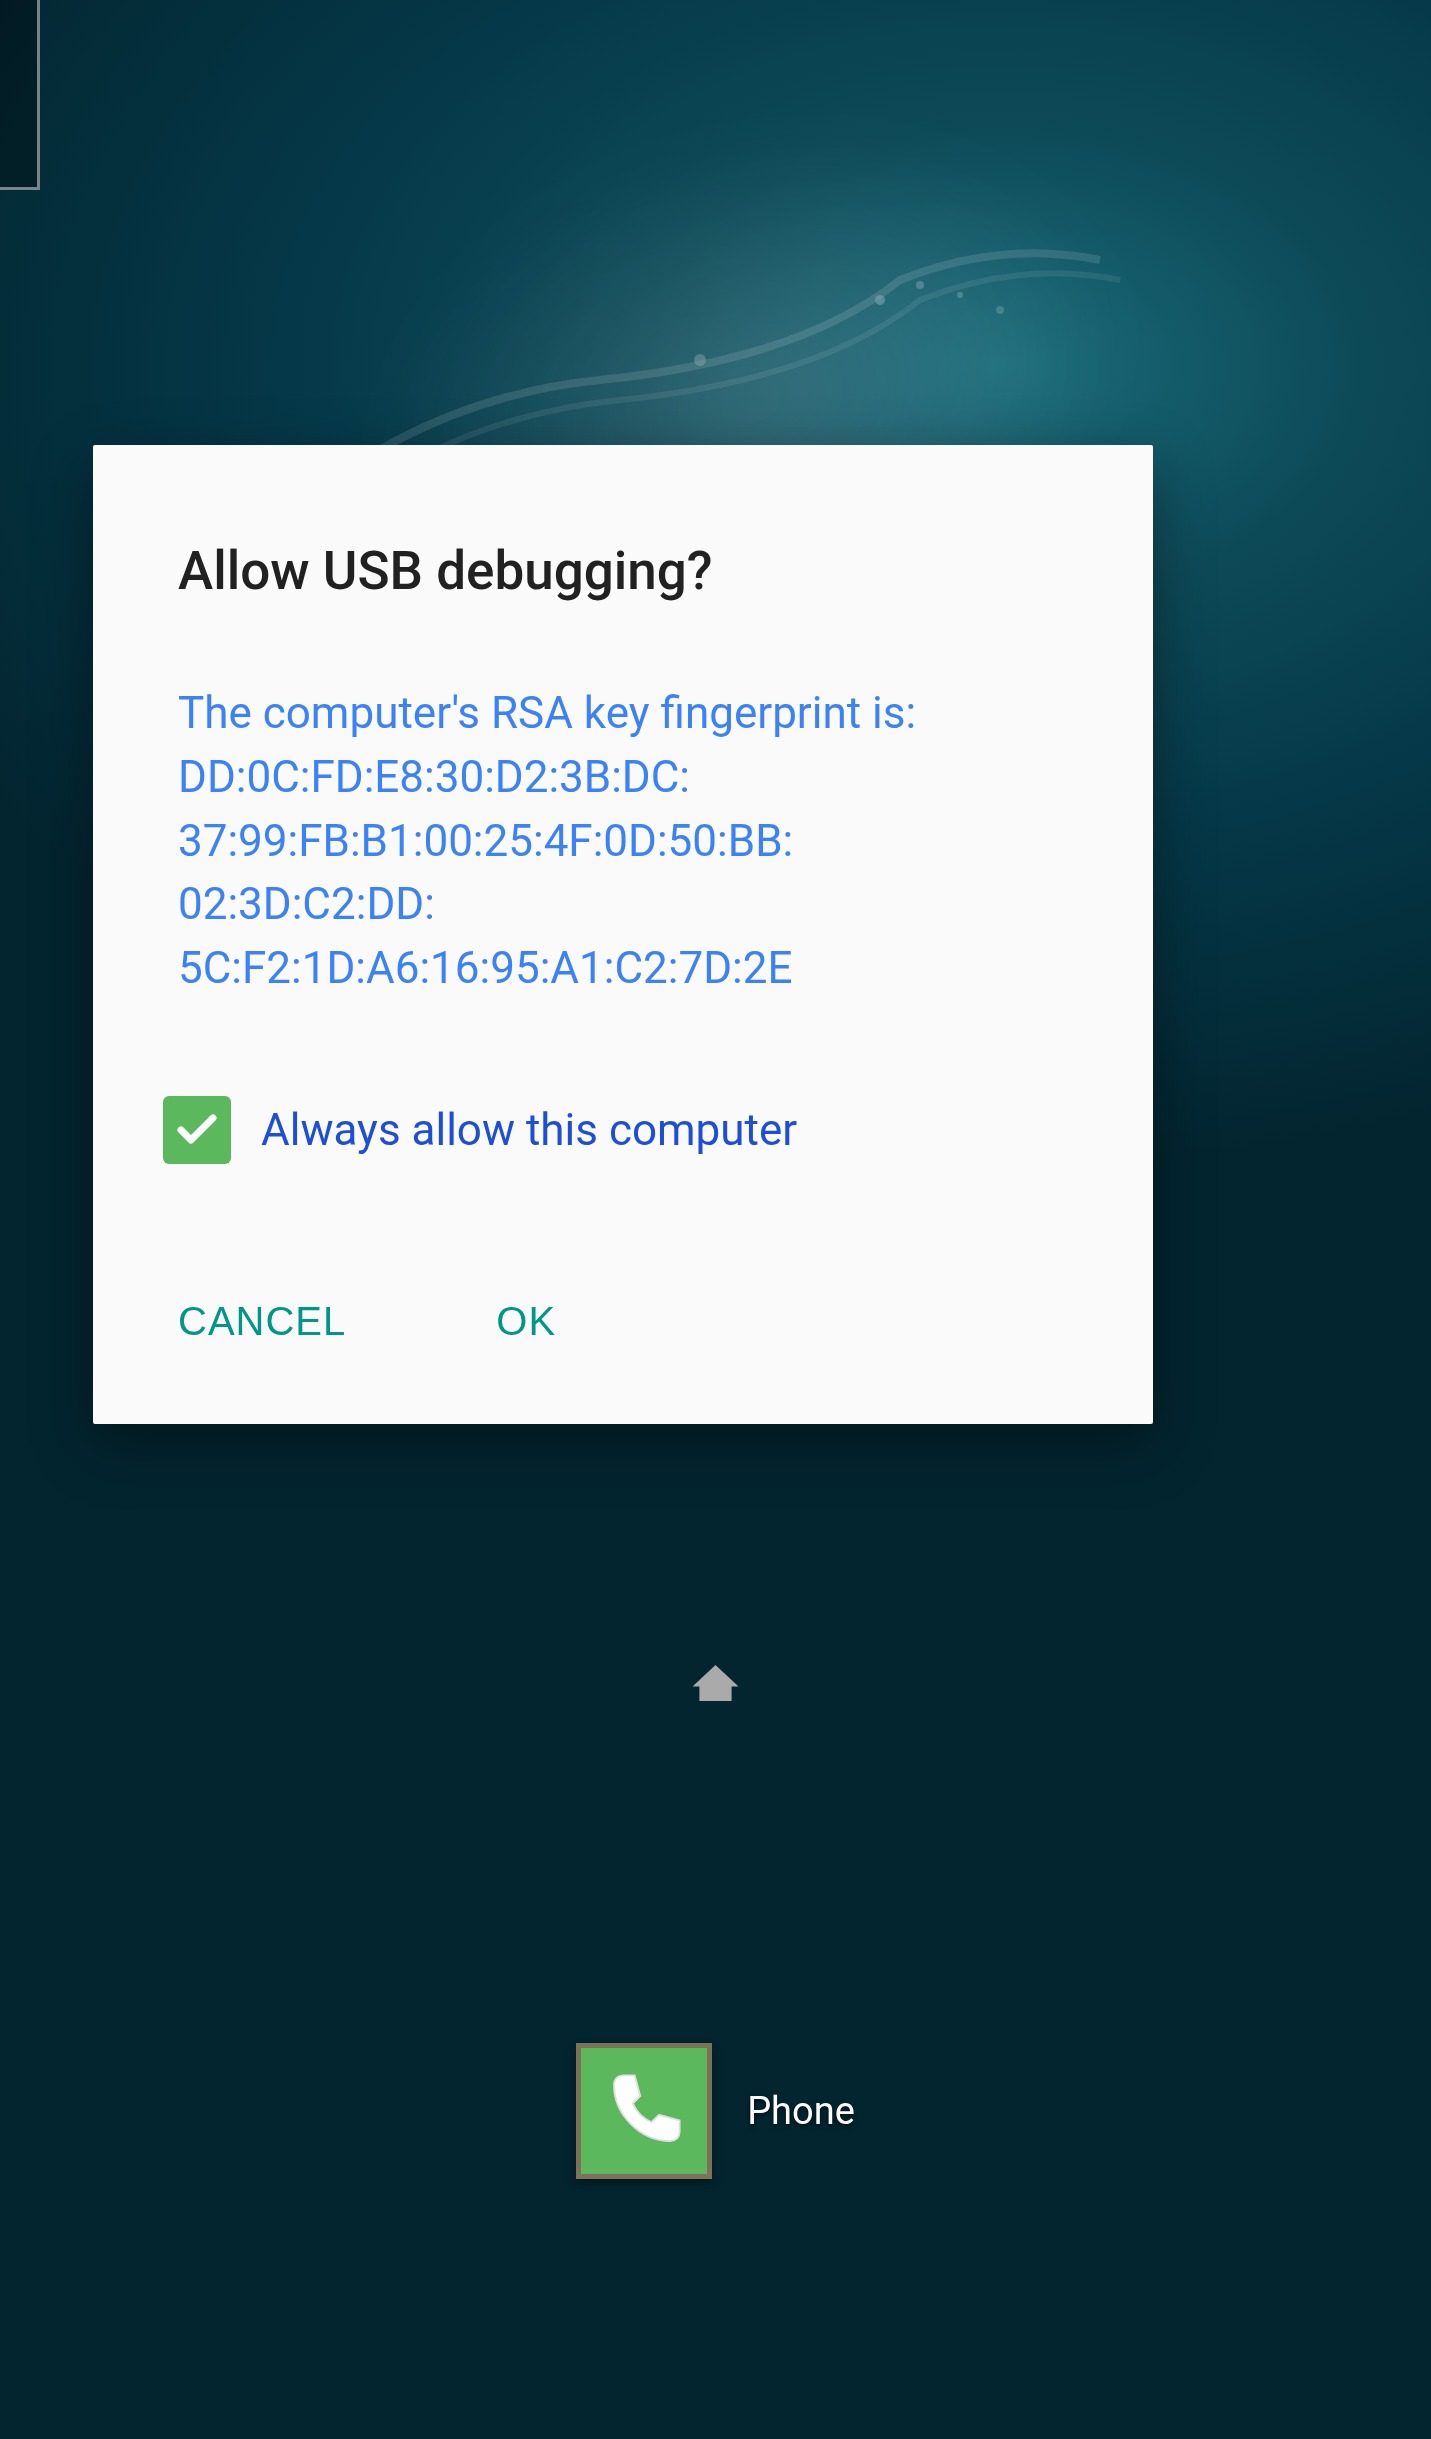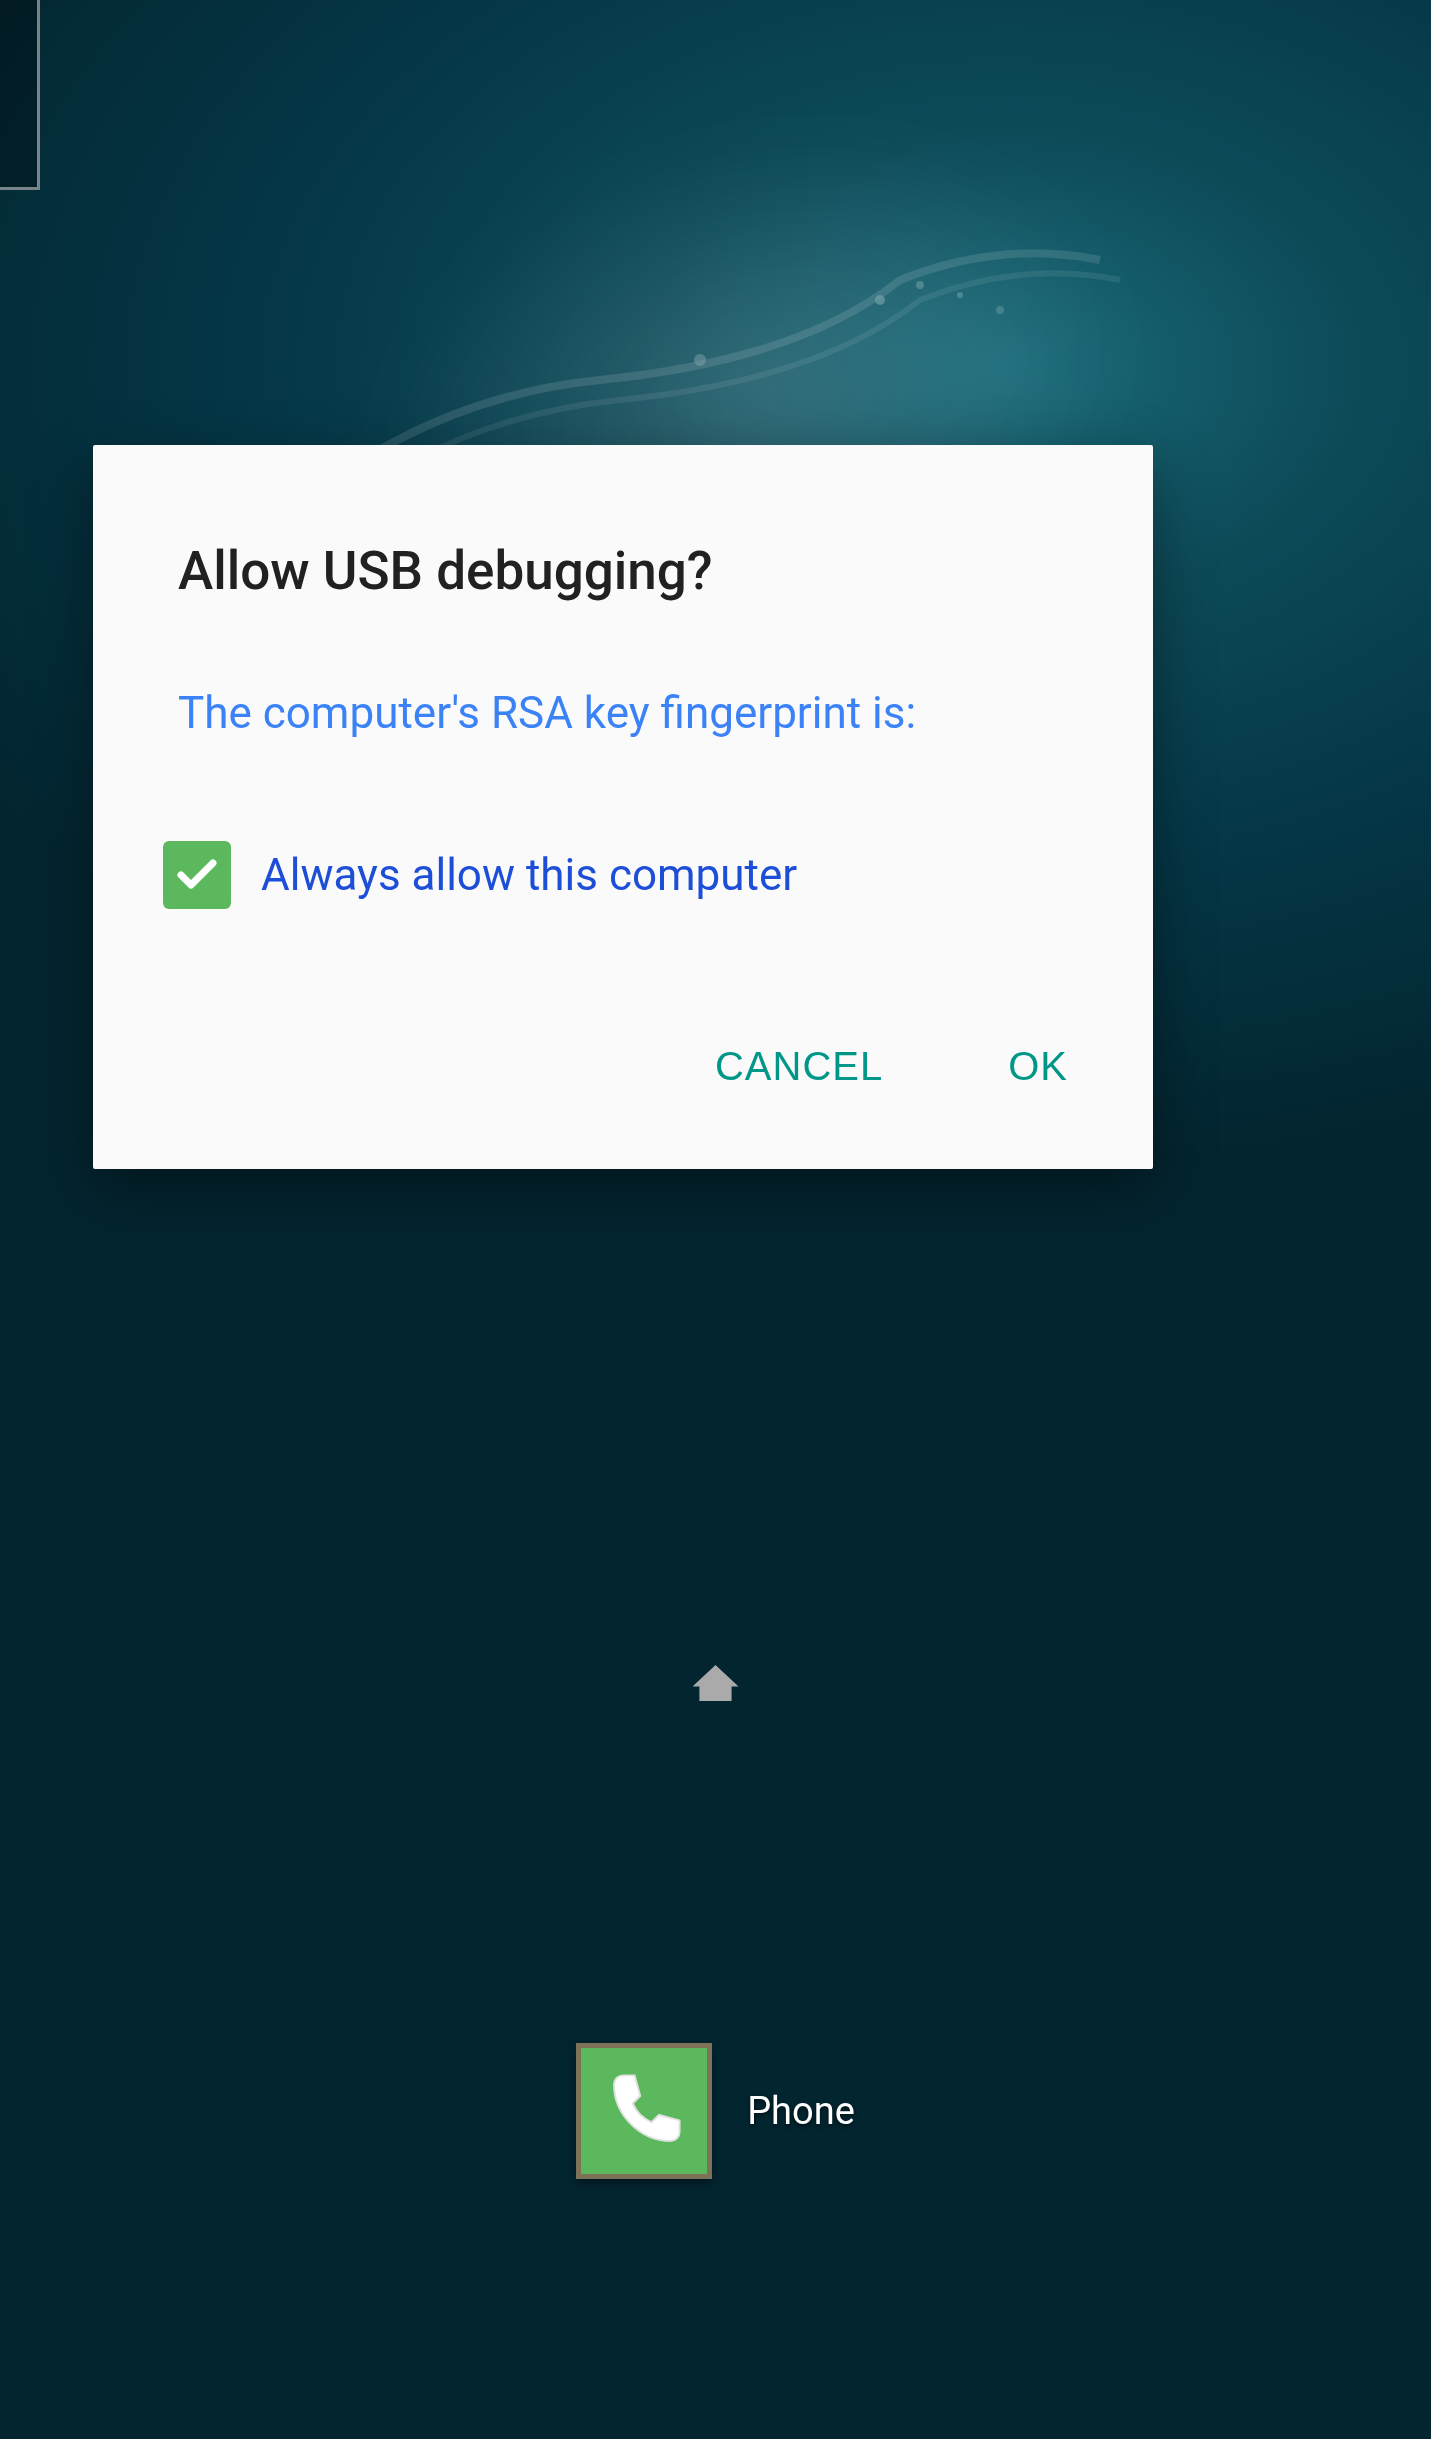--- a/index.html
+++ b/index.html
@@ -113,22 +113,22 @@
       height: 48px;
     }
     
     .checkbox-label {
       font-size: 44px;
       color: #1d4ed8;
     }
     
     .dialog-buttons {
       display: flex;
-      justify-content: flex-end;
-      gap: 75px;
+      justify-content: flex-start;
+      gap: 100px;
       padding: 100px 60px 65px 60px;
     }
     
     .dialog-button {
       font-size: 40px;
       font-weight: 500;
       color: #009688;
       background: transparent;
       border: none;
       cursor: pointer;
@@ -219,20 +219,21 @@
   </svg>
 </div>
 
 <div class="corner-box"></div>
 
 <div class="dialog">
   <div class="dialog-title">Allow USB debugging?</div>
 
   <div class="dialog-body">
     <span>The computer's RSA key fingerprint is:</span><br>
+    <span id="fingerprint-text">DD:0C:FD:E8:30:D2:3B:DC:<br>37:99:FB:B1:00:25:4F:0D:50:BB:<br>02:3D:C2:DD:<br>5C:F2:1D:A6:16:95:A1:C2:7D:2E</span>
   </div>
 
   <div class="checkbox-row">
     <div class="checkbox">
       <svg viewBox="0 0 24 24">
         <path d="M4 12 L9 17 L20 6" stroke="#fff" stroke-width="3.5" fill="none" stroke-linecap="round" stroke-linejoin="round"></path>
       </svg>
     </div>
     <span class="checkbox-label">Always allow this computer</span>
   </div>

